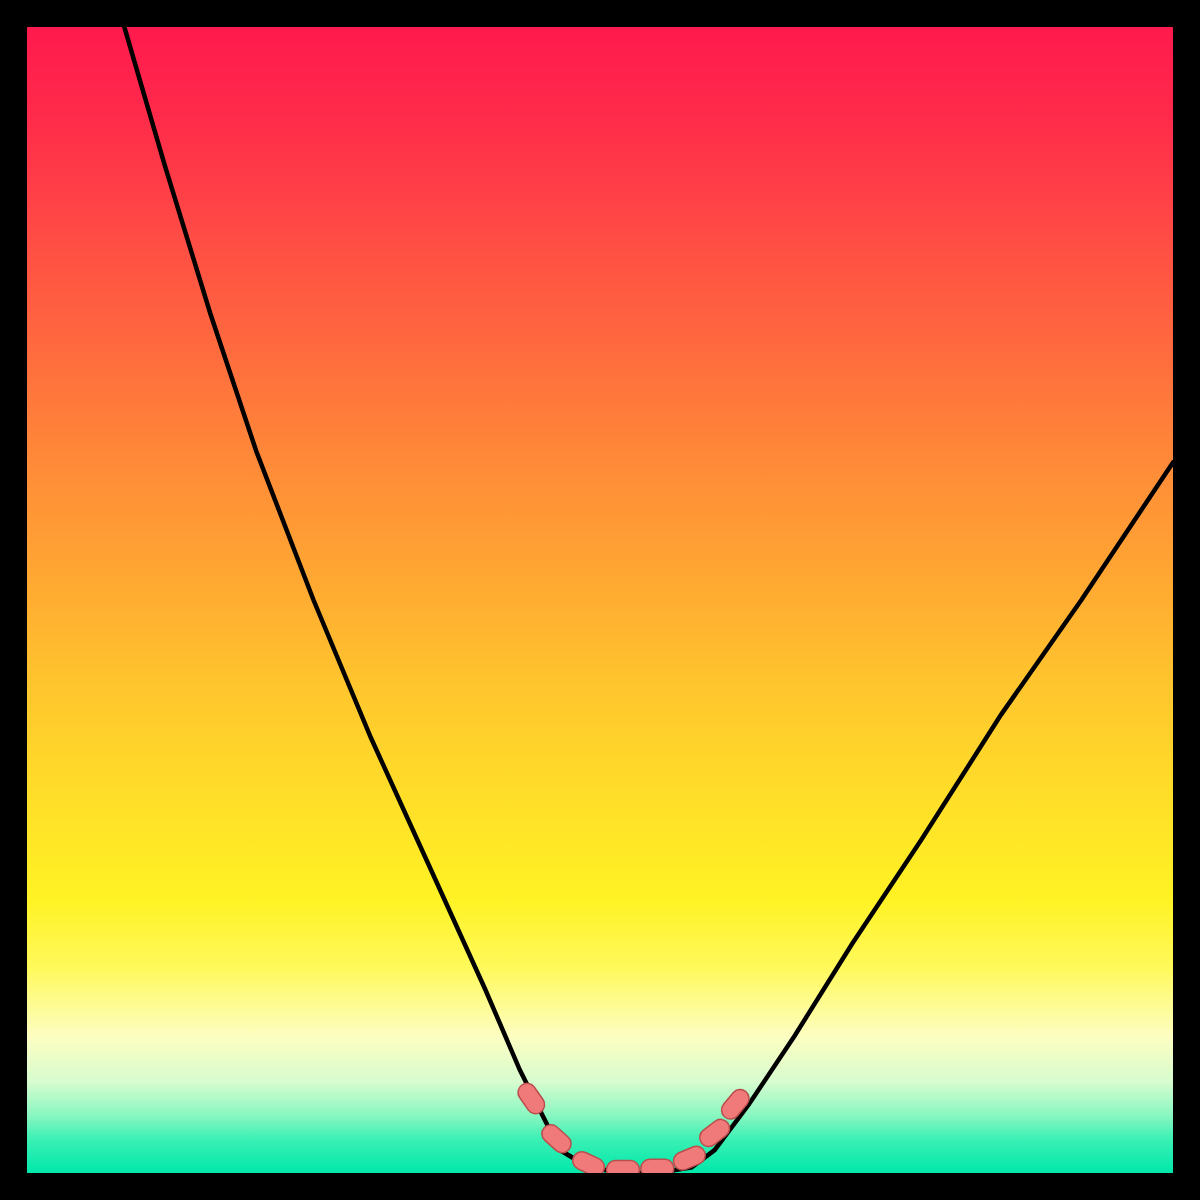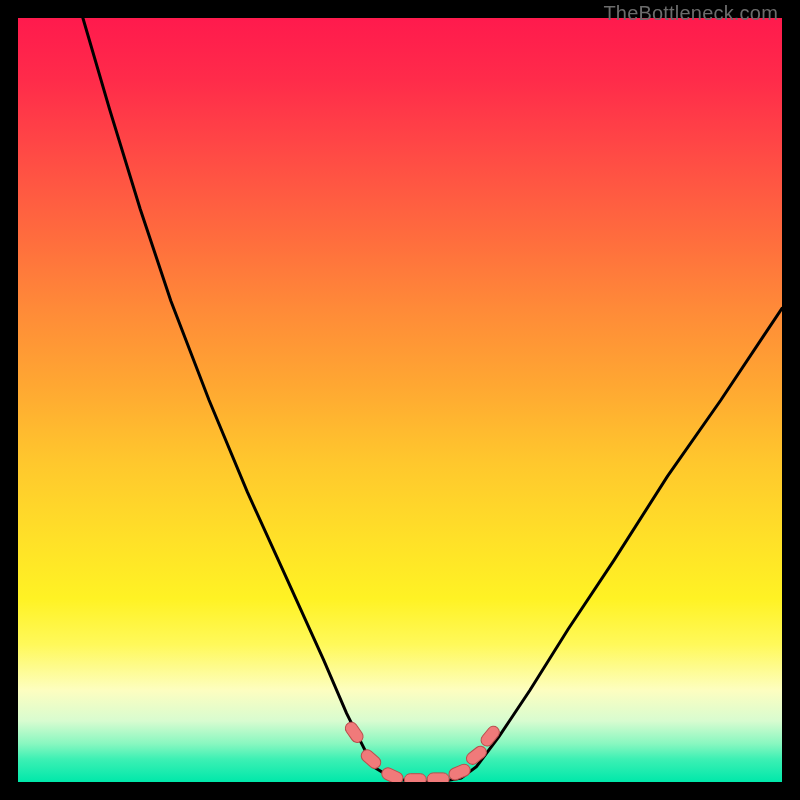--- a/index.html
+++ b/index.html
@@ -77,14 +77,13 @@
           <rect x="342.0" y="735.1" width="22" height="12" rx="6" fill="#f07a7a" stroke="#bb4d4d" stroke-width="1" transform="rotate(41.79999999999998 352.968 741.08)"></rect>
           <rect x="363.4" y="751.9" width="22" height="12" rx="6" fill="#f07a7a" stroke="#bb4d4d" stroke-width="1" transform="rotate(25 374.36 757.888)"></rect>
           <rect x="386.3" y="755.7" width="22" height="12" rx="6" fill="#f07a7a" stroke="#bb4d4d" stroke-width="1" transform="rotate(0 397.28000000000003 761.708)"></rect>
           <rect x="409.2" y="754.9" width="22" height="12" rx="6" fill="#f07a7a" stroke="#bb4d4d" stroke-width="1" transform="rotate(0 420.20000000000005 760.944)"></rect>
           <rect x="430.6" y="748.1" width="22" height="12" rx="6" fill="#f07a7a" stroke="#bb4d4d" stroke-width="1" transform="rotate(-22.59999999999998 441.592 754.068)"></rect>
           <rect x="447.4" y="731.3" width="22" height="12" rx="6" fill="#f07a7a" stroke="#bb4d4d" stroke-width="1" transform="rotate(-38 458.4 737.26)"></rect>
           <rect x="461.2" y="712.2" width="22" height="12" rx="6" fill="#f07a7a" stroke="#bb4d4d" stroke-width="1" transform="rotate(-50.59999999999998 472.152 718.16)"></rect>
         </g>
     </svg>
   </div>
-  <div class="watermark">TheBottleneck.com</div>
 </div>
 
 </body></html>

